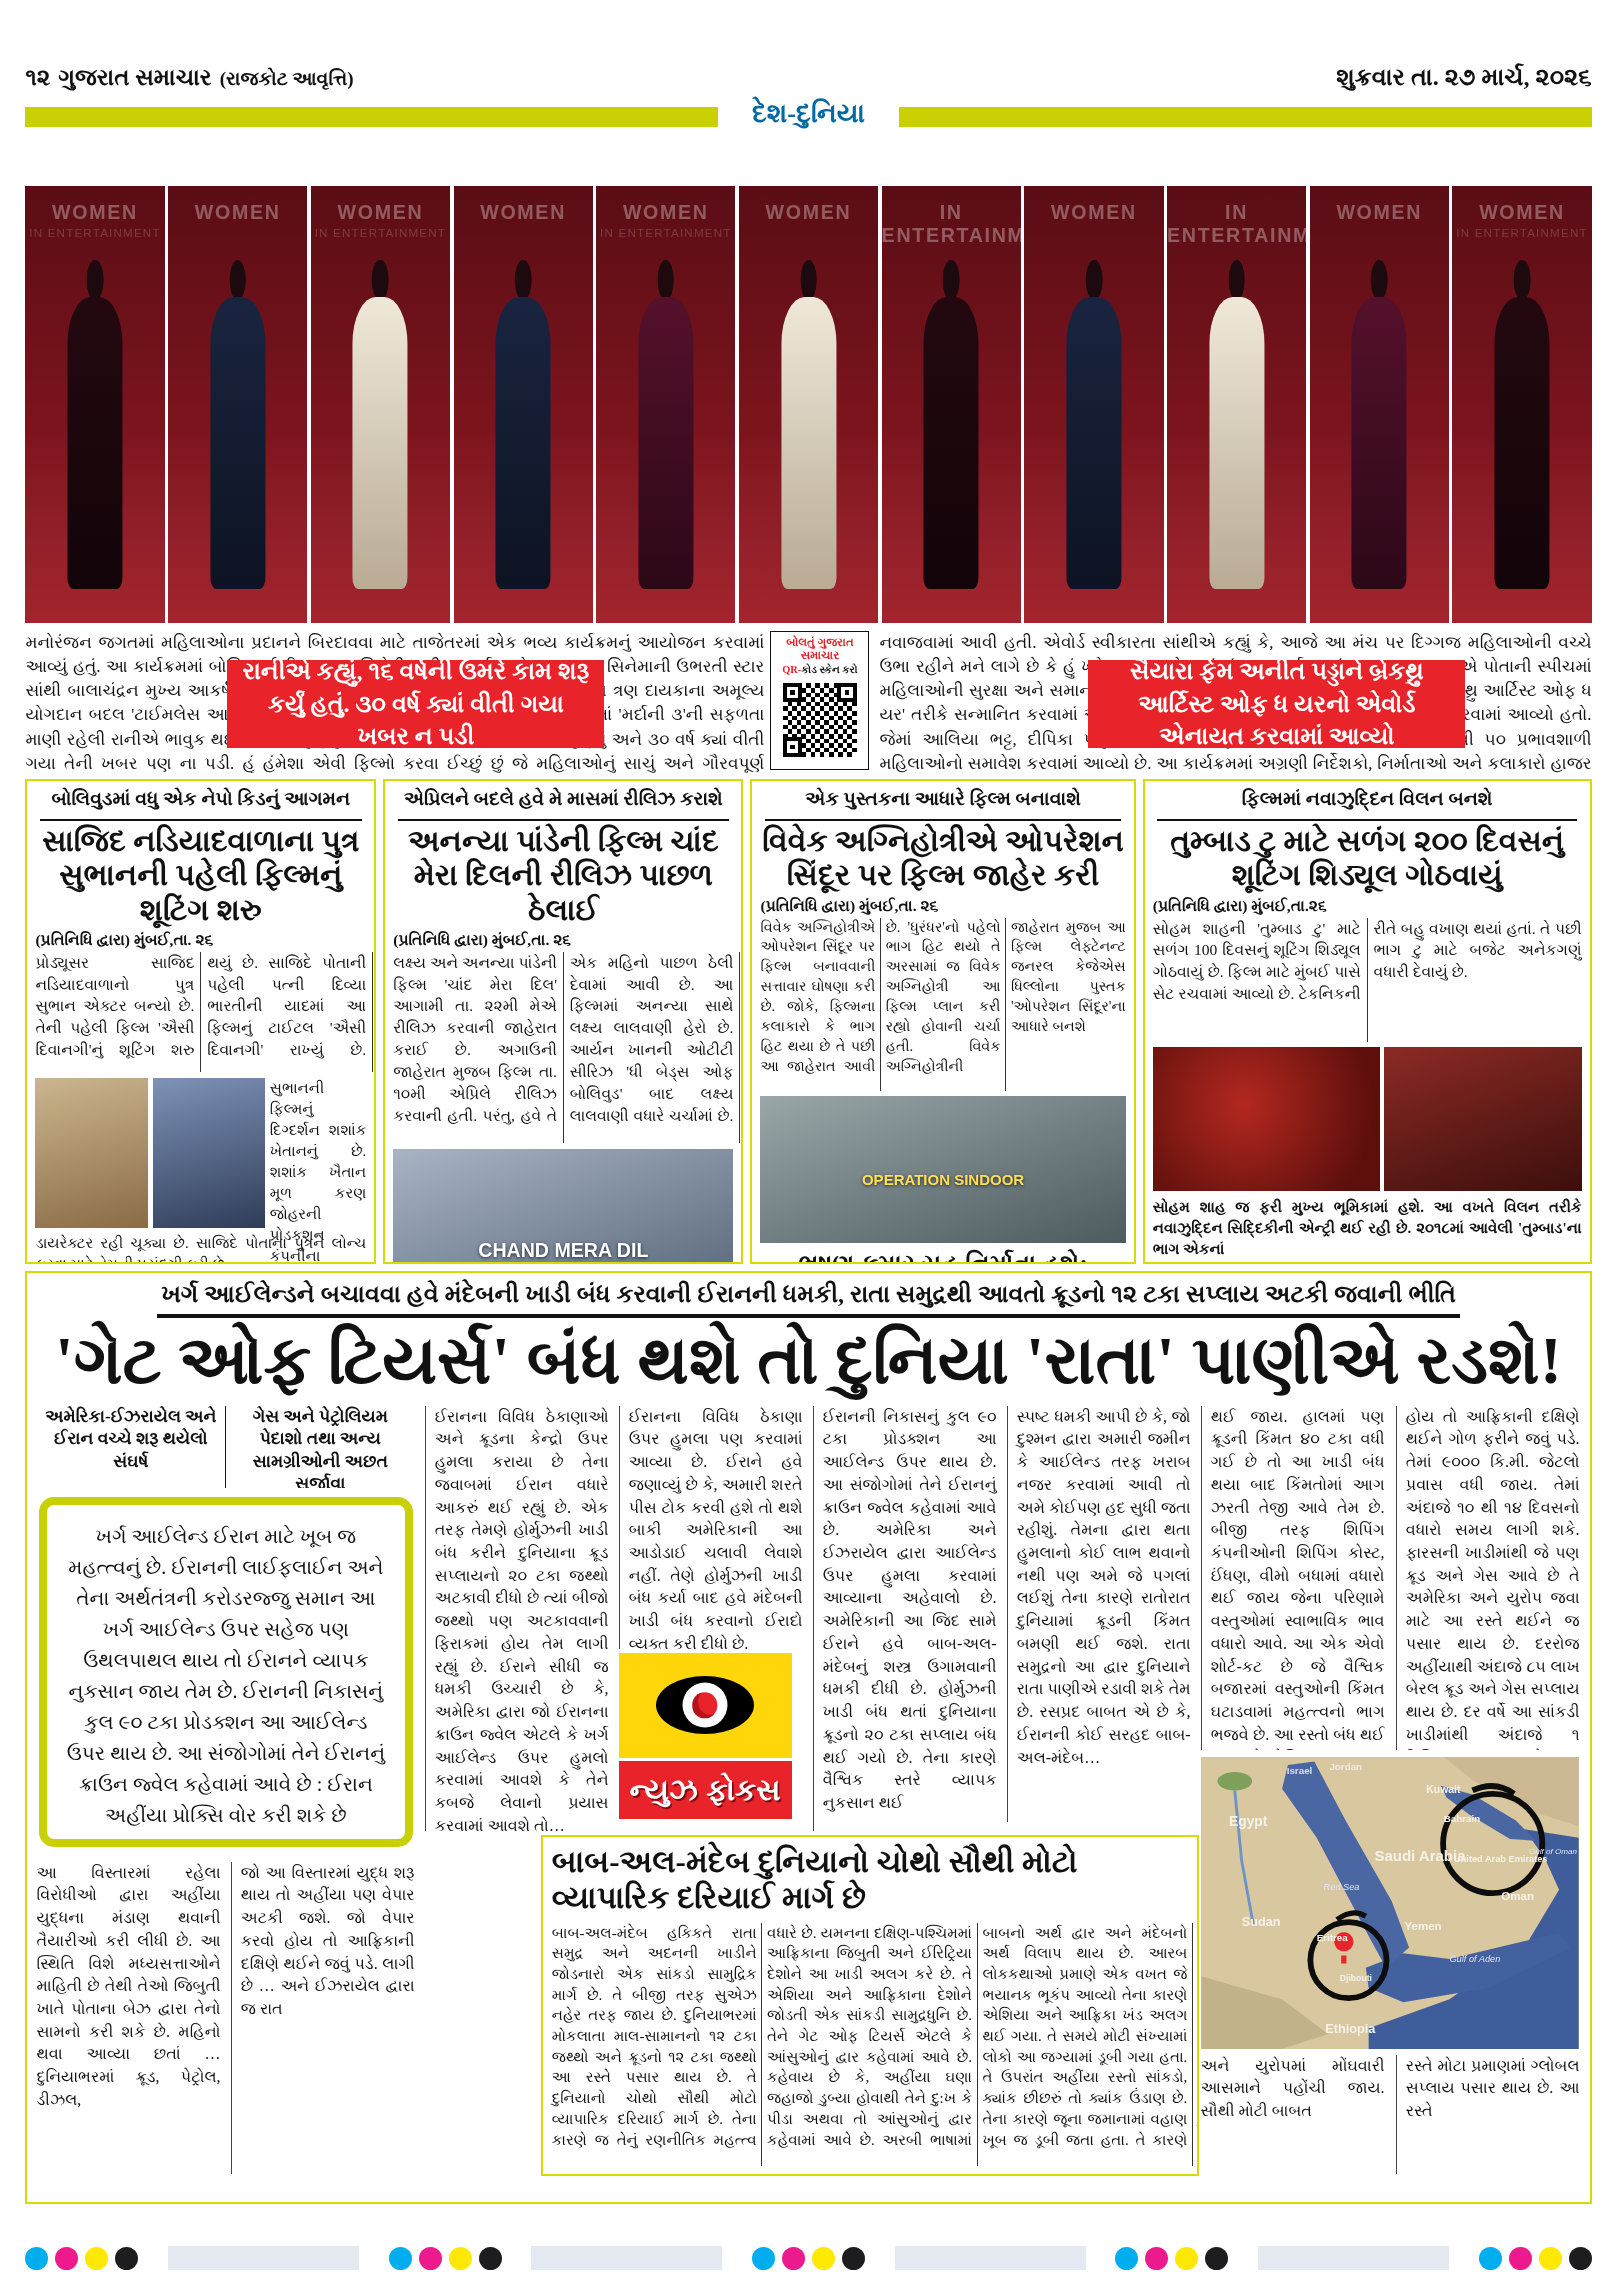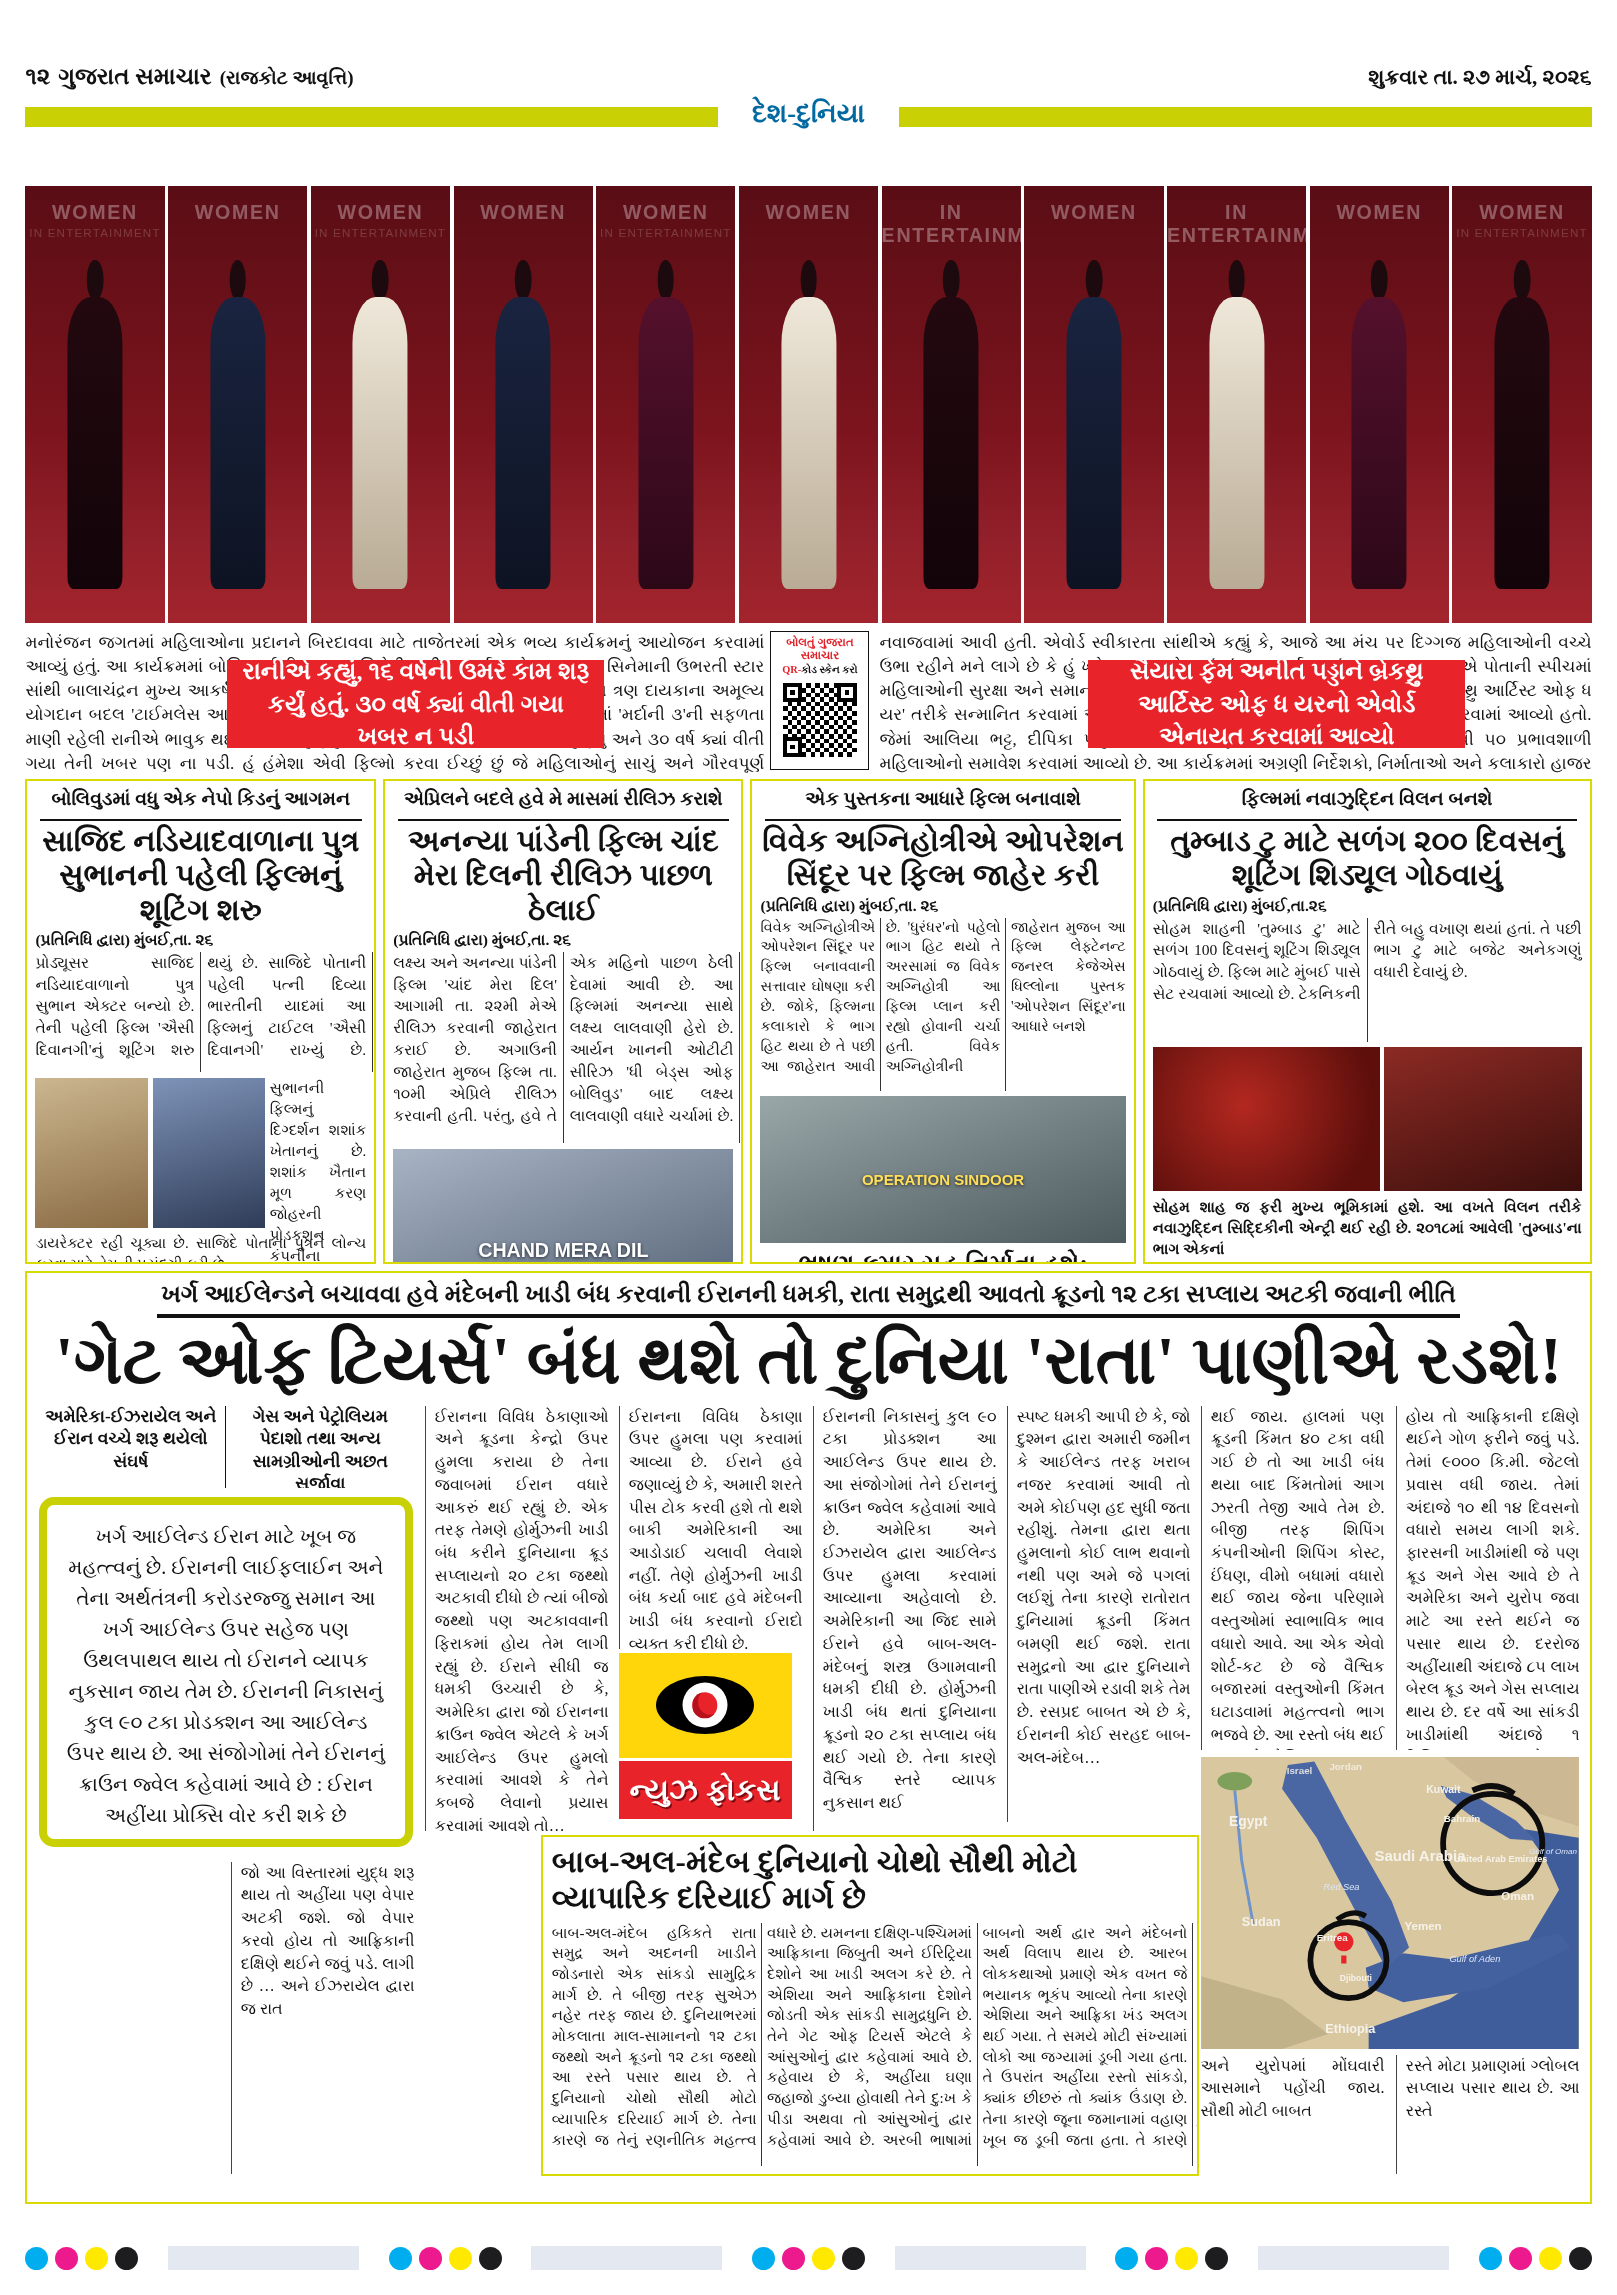--- a/index.html
+++ b/index.html
@@ -3,21 +3,21 @@
 <meta charset="utf-8">
 <style>
   html,body{margin:0;padding:0;background:#fff;}
   .page{position:relative;width:1617px;height:2295px;background:#fff;overflow:hidden;
         font-family:"Liberation Serif","DejaVu Serif",serif;color:#111;}
   
   .masthead{position:absolute;top:64px;left:25.4px;right:25.4px;display:flex;
             justify-content:space-between;align-items:flex-end;}
   .mh-left{font-weight:bold;font-size:23px;display:flex;gap:8px;align-items:baseline;}
   .mh-left .edition{font-size:19px;font-weight:bold;}
-  .mh-date{font-weight:bold;font-size:21px;}
+  .mh-date{font-weight:bold;font-size:24px;}
   .section-row{position:absolute;top:106px;left:25.4px;right:25.4px;height:22px;}
   .sec-bar{position:absolute;top:1.2px;height:19.6px;background:#c9d104;}
   .sec-bar.left{left:0;width:693px;}
   .sec-bar.right{right:0;width:693px;}
   .sec-label{position:absolute;left:50%;transform:translateX(-50%);top:-8px;
              color:#0369a1;font-weight:bold;font-size:26.6px;}
   
   .banner{position:absolute;top:137px;left:0;width:100%;text-align:center;
           font-weight:bold;font-size:36px;line-height:1.1;}
   .banner .red{color:#e3232b;}
@@ -279,20 +279,21 @@
     <div class="kicker"><span>ખર્ગ આઈલેન્ડને બચાવવા હવે મંદેબની ખાડી બંધ કરવાની ઈરાનની ધમકી, રાતા સમુદ્રથી આવતો ક્રૂડનો ૧૨ ટકા સપ્લાય અટકી જવાની ભીતિ</span></div>
     <div class="bighl">'ગેટ ઓફ ટિયર્સ' બંધ થશે તો દુનિયા 'રાતા' પાણીએ રડશે!</div>
 
     <div class="sbody">
       <div class="abs miniheads">
         <div>અમેરિકા-ઈઝરાયેલ અને ઈરાન વચ્ચે શરૂ થયેલો સંઘર્ષ</div>
         <div>ગેસ અને પેટ્રોલિયમ પેદાશો તથા અન્ય સામગ્રીઓની અછત સર્જાવા</div>
       </div>
       <div class="abs pullq">ખર્ગ આઈલેન્ડ ઈરાન માટે ખૂબ જ મહત્ત્વનું છે. ઈરાનની લાઈફલાઈન અને તેના અર્થતંત્રની કરોડરજ્જુ સમાન આ ખર્ગ આઈલેન્ડ ઉપર સહેજ પણ ઉથલપાથલ થાય તો ઈરાનને વ્યાપક નુકસાન જાય તેમ છે. ઈરાનની નિકાસનું કુલ ૯૦ ટકા પ્રોડક્શન આ આઈલેન્ડ ઉપર થાય છે. આ સંજોગોમાં તેને ઈરાનનું ક્રાઉન જ્વેલ કહેવામાં આવે છે : ઈરાન અહીંયા પ્રોક્સિ વોર કરી શકે છે</div>
 
+      <div class="abs" style="left:0;top:456px;width:184px;height:312px;">આ વિસ્તારમાં રહેલા વિરોધીઓ દ્વારા અહીંયા યુદ્ધના મંડાણ થવાની તૈયારીઓ કરી લીધી છે. આ સ્થિતિ વિશે મધ્યસત્તાઓને માહિતી છે તેથી તેઓ જિબુતી ખાતે પોતાના બેઝ દ્વારા તેનો સામનો કરી શકે છે. મહિનો થવા આવ્યા છતાં … દુનિયાભરમાં ક્રૂડ, પેટ્રોલ, ડીઝલ,</div>
       <div class="abs vr" style="left:194px;top:456px;width:184px;height:312px;">જો આ વિસ્તારમાં યુદ્ધ શરૂ થાય તો અહીંયા પણ વેપાર અટકી જશે. જો વેપાર કરવો હોય તો આફ્રિકાની દક્ષિણે થઈને જવું પડે. લાગી છે … અને ઈઝરાયેલ દ્વારા જ રાત</div>
       <div class="abs vr" style="left:388px;top:0;width:184px;height:425px;">ઈરાનના વિવિધ ઠેકાણાઓ અને ક્રૂડના કેન્દ્રો ઉપર હુમલા કરાયા છે તેના જવાબમાં ઈરાન વધારે આકરું થઈ રહ્યું છે. એક તરફ તેમણે હોર્મુઝની ખાડી બંધ કરીને દુનિયાના ક્રૂડ સપ્લાયનો ૨૦ ટકા જથ્થો અટકાવી દીધો છે ત્યાં બીજો જથ્થો પણ અટકાવવાની ફિરાકમાં હોય તેમ લાગી રહ્યું છે. ઈરાને સીધી જ ધમકી ઉચ્ચારી છે કે, અમેરિકા દ્વારા જો ઈરાનના ક્રાઉન જ્વેલ એટલે કે ખર્ગ આઈલેન્ડ ઉપર હુમલો કરવામાં આવશે કે તેને કબજે લેવાનો પ્રયાસ કરવામાં આવશે તો…</div>
       <div class="abs vr" style="left:582px;top:0;width:184px;height:243px;">ઈરાનના વિવિધ ઠેકાણા ઉપર હુમલા પણ કરવામાં આવ્યા છે. ઈરાને હવે જણાવ્યું છે કે, અમારી શરતે પીસ ટોક કરવી હશે તો થશે બાકી અમેરિકાની આ આડોડાઈ ચલાવી લેવાશે નહીં. તેણે હોર્મુઝની ખાડી બંધ કર્યા બાદ હવે મંદેબની ખાડી બંધ કરવાનો ઈરાદો વ્યક્ત કરી દીધો છે.</div>
       <div class="abs vr" style="left:776px;top:0;width:184px;height:425px;">ઈરાનની નિકાસનું કુલ ૯૦ ટકા પ્રોડક્શન આ આઈલેન્ડ ઉપર થાય છે. આ સંજોગોમાં તેને ઈરાનનું ક્રાઉન જ્વેલ કહેવામાં આવે છે. અમેરિકા અને ઈઝરાયેલ દ્વારા આઈલેન્ડ ઉપર હુમલા કરવામાં આવ્યાના અહેવાલો છે. અમેરિકાની આ જિદ સામે ઈરાને હવે બાબ-અલ-મંદેબનું શસ્ત્ર ઉગામવાની ધમકી દીધી છે. હોર્મુઝની ખાડી બંધ થતાં દુનિયાના ક્રૂડનો ૨૦ ટકા સપ્લાય બંધ થઈ ગયો છે. તેના કારણે વૈશ્વિક સ્તરે વ્યાપક નુકસાન થઈ</div>
       <div class="abs vr" style="left:970px;top:0;width:184px;height:416px;">સ્પષ્ટ ધમકી આપી છે કે, જો દુશ્મન દ્વારા અમારી જમીન કે આઈલેન્ડ તરફ ખરાબ નજર કરવામાં આવી તો અમે કોઈપણ હદ સુધી જતા રહીશું. તેમના દ્વારા થતા હુમલાનો કોઈ લાભ થવાનો નથી પણ અમે જે પગલાં લઈશું તેના કારણે રાતોરાત દુનિયામાં ક્રૂડની કિંમત બમણી થઈ જશે. રાતા સમુદ્રનો આ દ્વાર દુનિયાને રાતા પાણીએ રડાવી શકે તેમ છે. રસપ્રદ બાબત એ છે કે, ઈરાનની કોઈ સરહદ બાબ-અલ-મંદેબ…</div>
       <div class="abs vr" style="left:1164px;top:0;width:184px;height:344px;">થઈ જાય. હાલમાં પણ ક્રૂડની કિંમત ૪૦ ટકા વધી ગઈ છે તો આ ખાડી બંધ થયા બાદ કિંમતોમાં આગ ઝરતી તેજી આવે તેમ છે. બીજી તરફ શિપિંગ કંપનીઓની શિપિંગ કોસ્ટ, ઈંધણ, વીમો બધામાં વધારો થઈ જાય જેના પરિણામે વસ્તુઓમાં સ્વાભાવિક ભાવ વધારો આવે. આ એક એવો શોર્ટ-કટ છે જે વૈશ્વિક બજારમાં વસ્તુઓની કિંમત ઘટાડવામાં મહત્ત્વનો ભાગ ભજવે છે. આ રસ્તો બંધ થઈ જાય તો એશિયા</div>
       <div class="abs vr" style="left:1359px;top:0;width:184px;height:344px;">હોય તો આફ્રિકાની દક્ષિણે થઈને ગોળ ફરીને જવું પડે. તેમાં ૯૦૦૦ કિ.મી. જેટલો પ્રવાસ વધી જાય. તેમાં અંદાજે ૧૦ થી ૧૪ દિવસનો વધારો સમય લાગી શકે. ફારસની ખાડીમાંથી જે પણ ક્રૂડ અને ગેસ આવે છે તે અમેરિકા અને યુરોપ જવા માટે આ રસ્તે થઈને જ પસાર થાય છે. દરરોજ અહીંયાથી અંદાજે ૮૫ લાખ બેરલ ક્રૂડ અને ગેસ સપ્લાય થાય છે. દર વર્ષે આ સાંકડી ખાડીમાંથી અંદાજે ૧ ટ્રિલિયન ડોલરના માલસામાનનો વેપાર થાય છે. આ</div>
 
       <div class="abs nf">
         <div class="nf-top">

